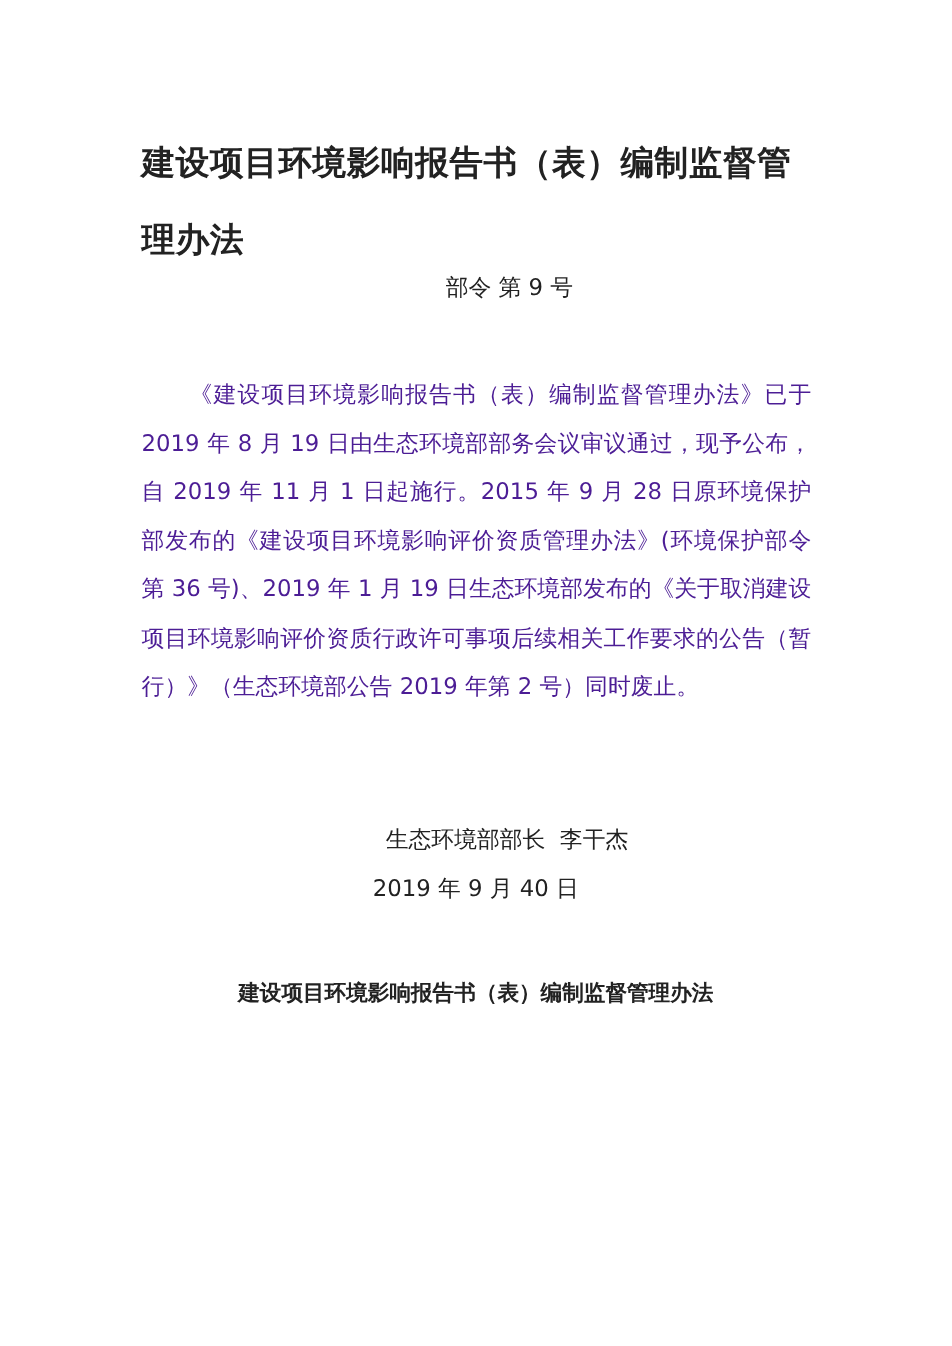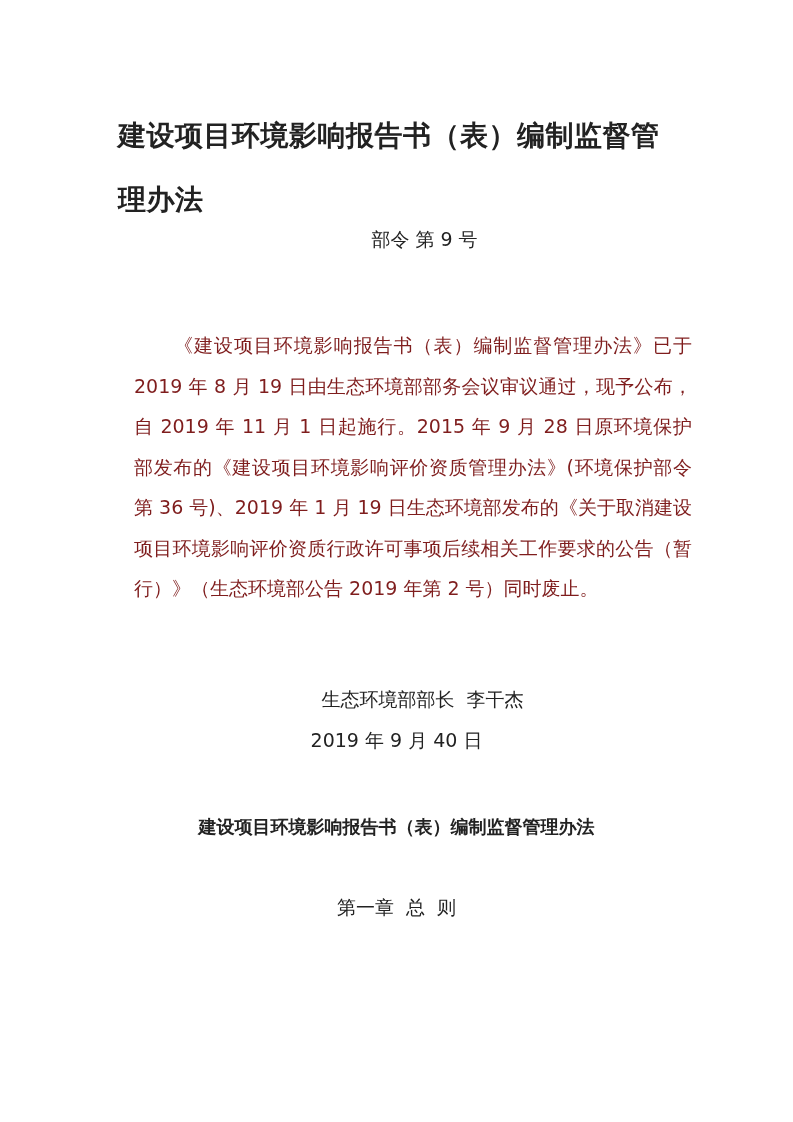--- a/index.html
+++ b/index.html
@@ -42,36 +42,35 @@
     .order-no { top: 227px; padding-left: 28px; }
     .body-para {
       position: absolute;
       left: 118px;
       top: 309px;
       width: 558px;
       font-size: 19px;
       line-height: 40.5px;
       text-indent: 40px;
       text-align: justify;
-      color: #7f1d1d;
-      margin: 16px;
+      color: #4c1d95;
+      margin: 0;
     }
     .signer { top: 687px; padding-left: 26px; }
     .sign-date { top: 728px; }
     .sub-title {
       top: 815px;
       font-size: 18px;
       font-weight: bold;
     }
     .chapter { top: 895px; }
   </style>
 </head>
 <body>
 
 <div class="page">
   <div class="title">建设项目环境影响报告书（表）编制监督管理办法</div>
   <div class="center order-no">部令 第 9 号</div>
   <p class="body-para">《建设项目环境影响报告书（表）编制监督管理办法》已于 2019 年 8 月 19 日由生态环境部部务会议审议通过，现予公布，自 2019 年 11 月 1 日起施行。2015 年 9 月 28 日原环境保护部发布的《建设项目环境影响评价资质管理办法》(环境保护部令第 36 号)、2019 年 1 月 19 日生态环境部发布的《关于取消建设项目环境影响评价资质行政许可事项后续相关工作要求的公告（暂行）》（生态环境部公告 2019 年第 2 号）同时废止。</p>
   <div class="center signer" style="white-space: pre;">生态环境部部长  李干杰</div>
   <div class="center sign-date">2019 年 9 月 40 日</div>
   <div class="center sub-title">建设项目环境影响报告书（表）编制监督管理办法</div>
-  <div class="center chapter" style="white-space: pre;">第一章  总  则</div>
 </div>
 
 </body></html>

